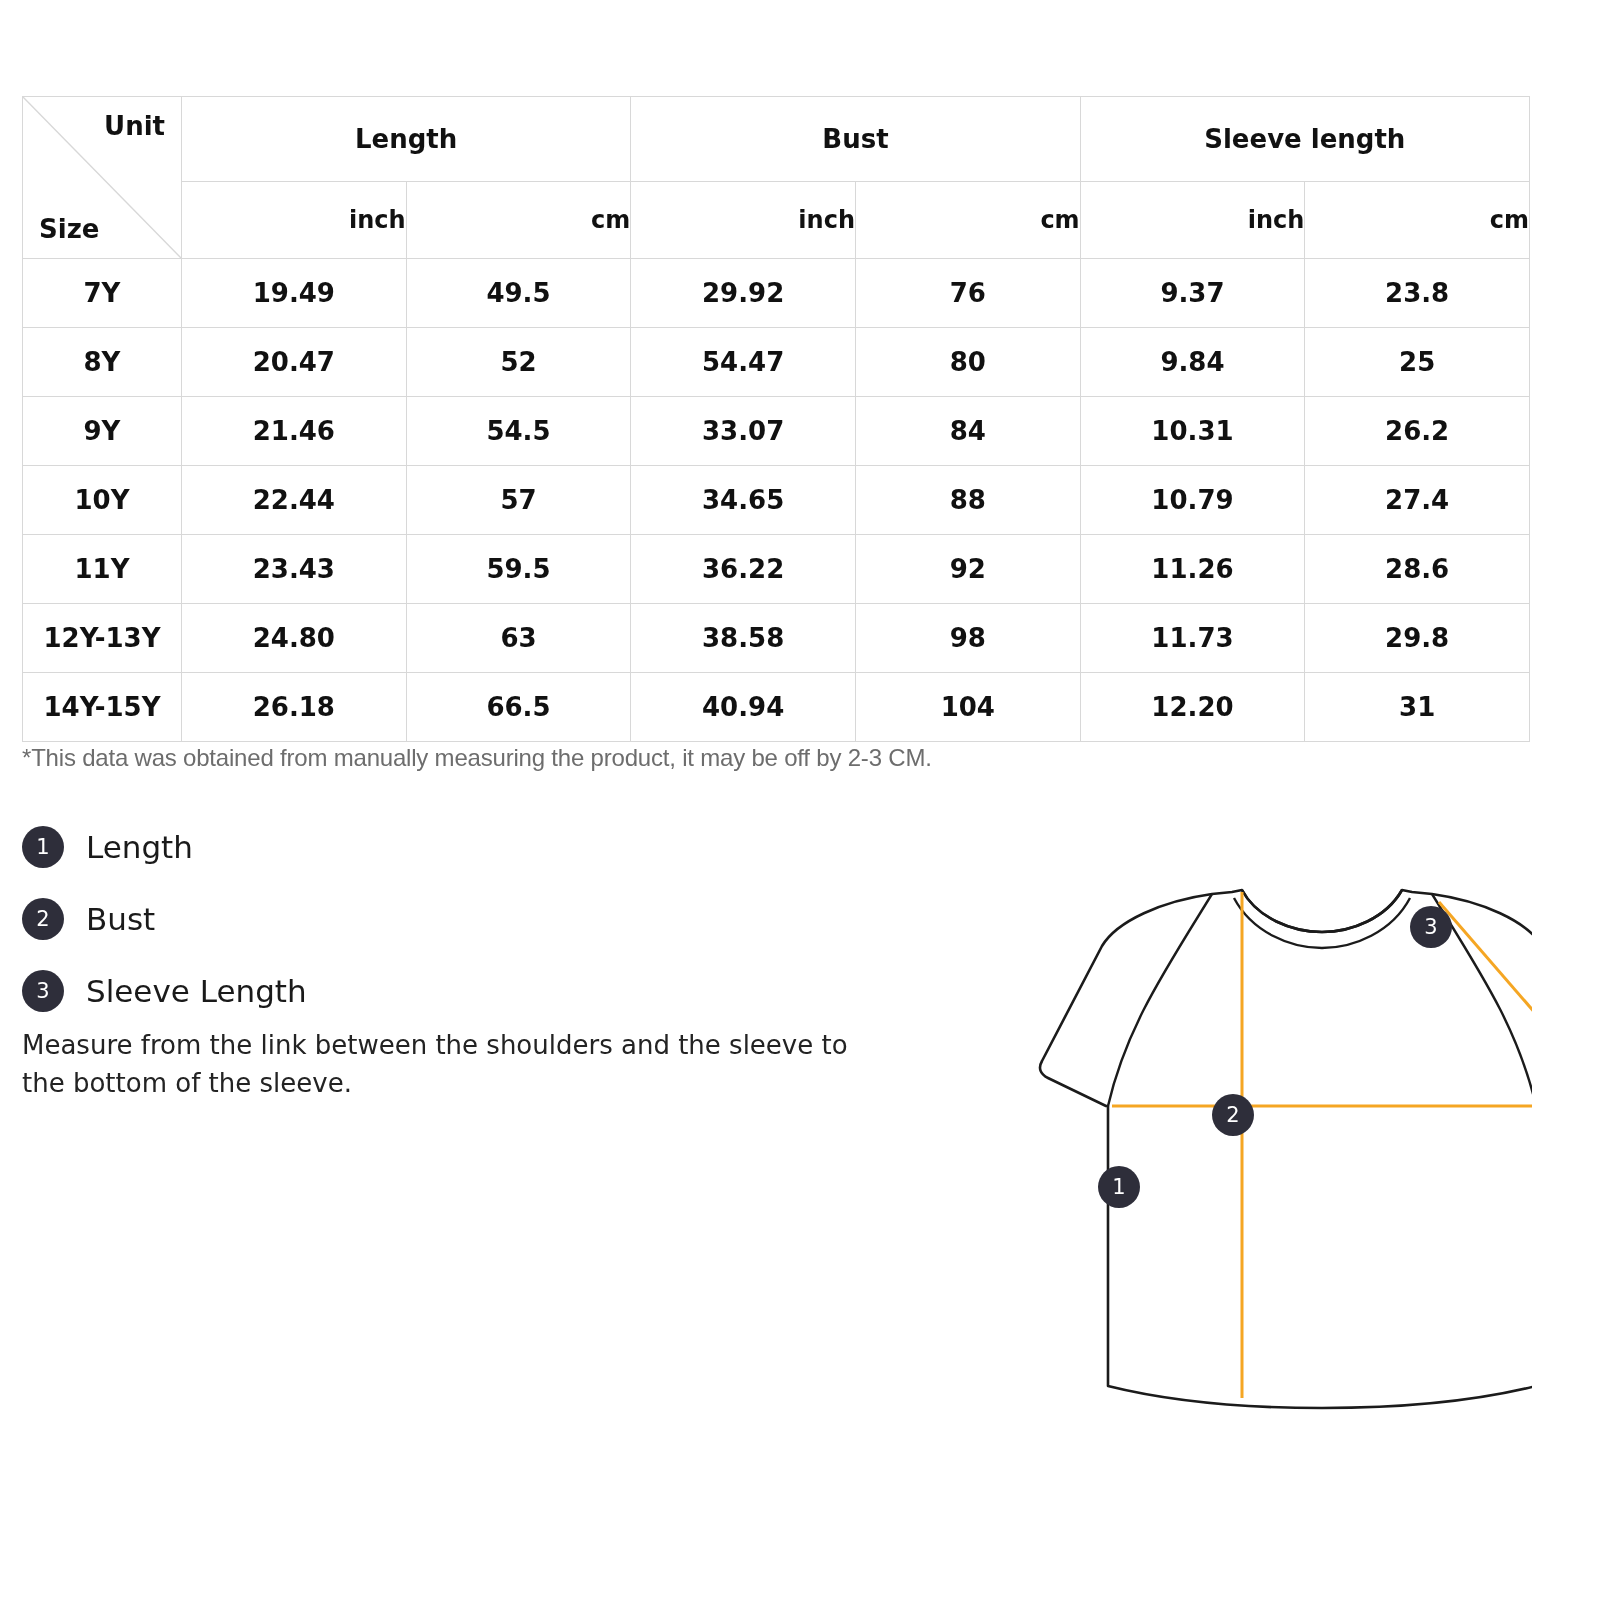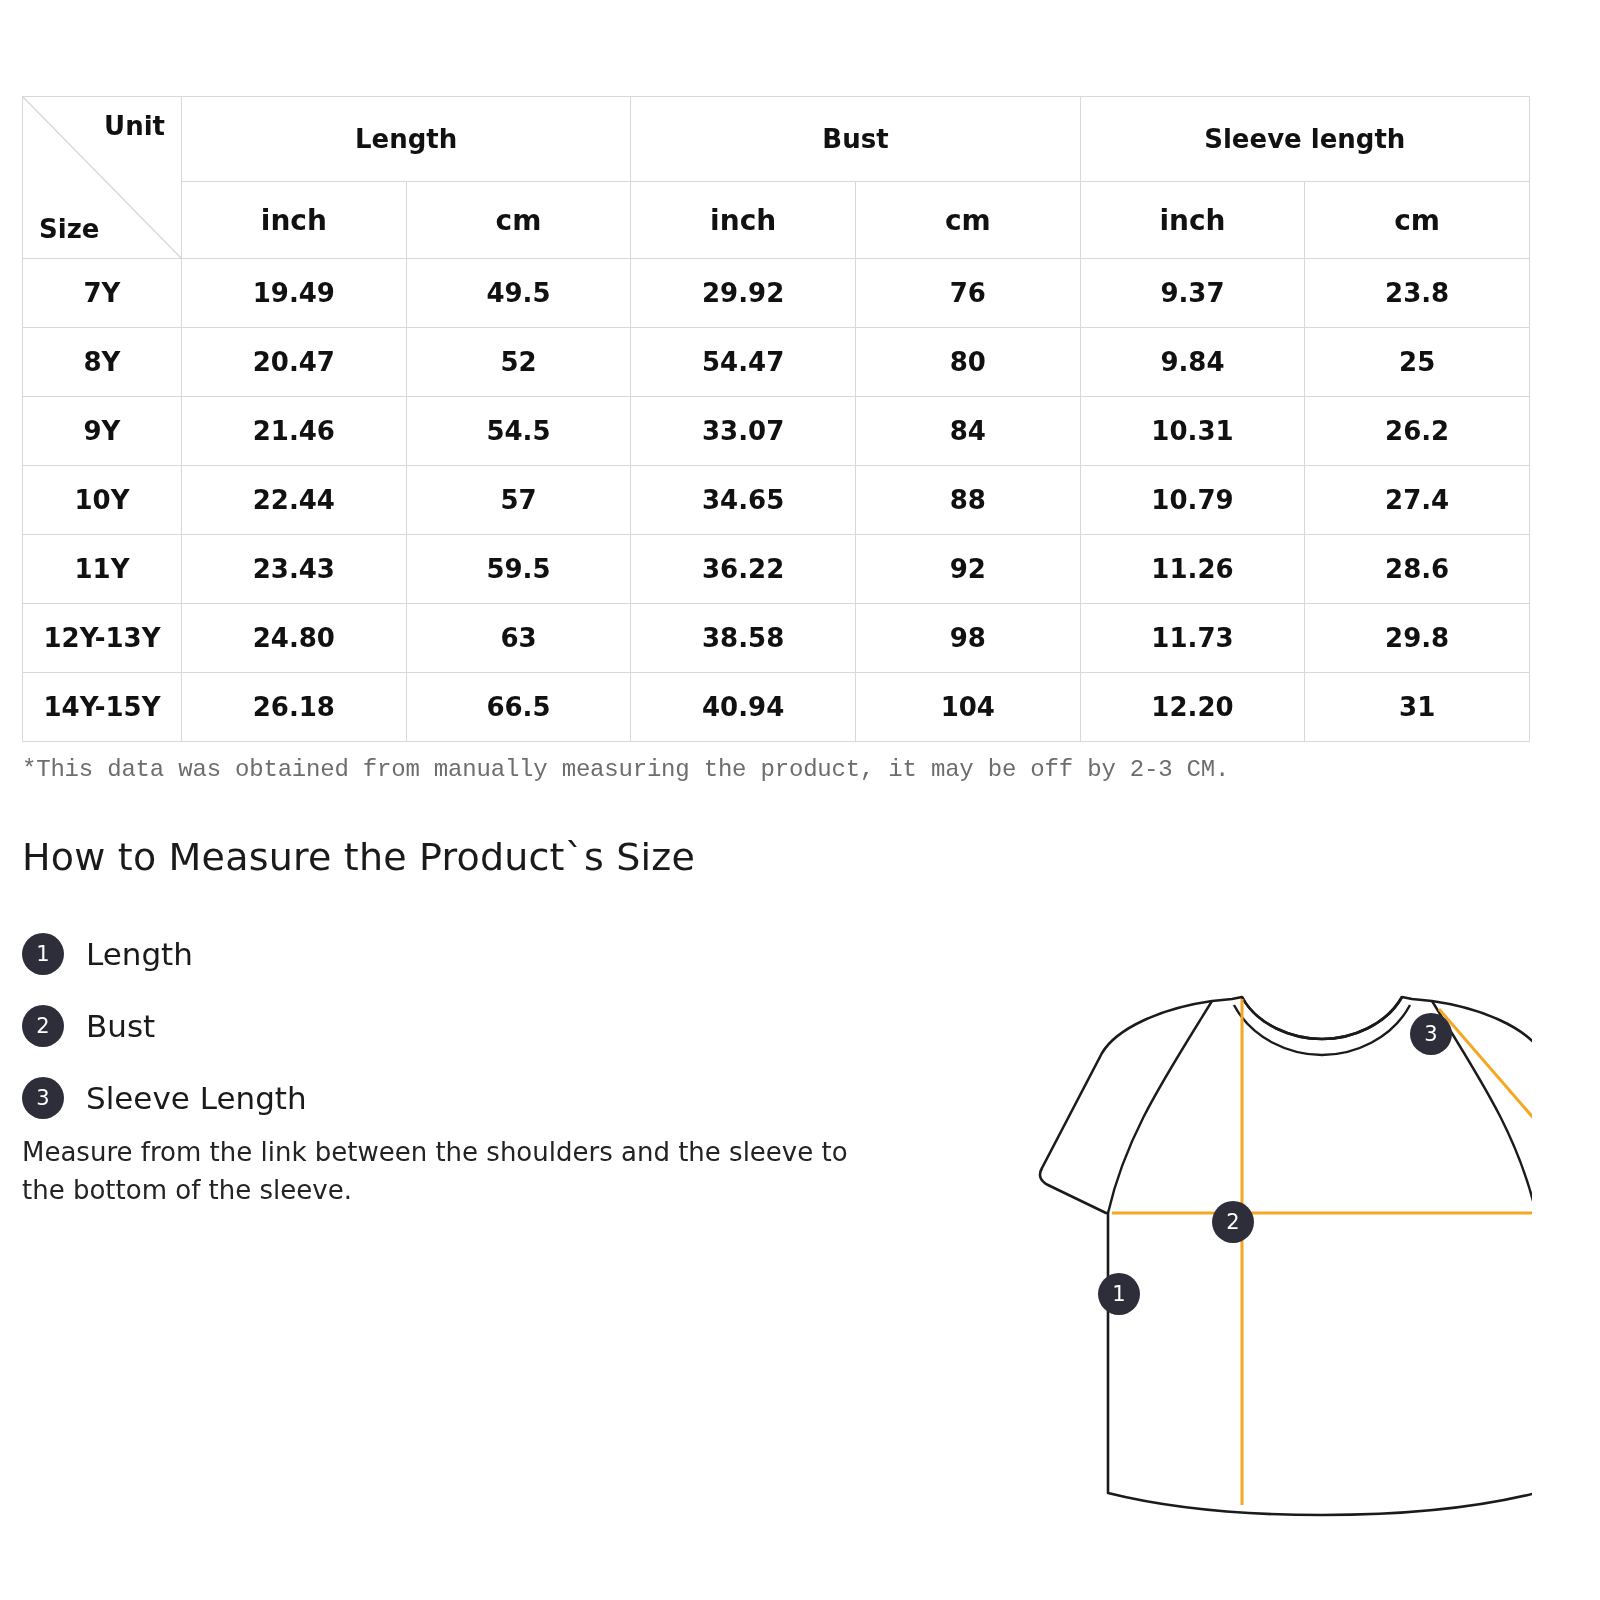--- a/index.html
+++ b/index.html
@@ -37,21 +37,22 @@
     font-size: 25px;
     color: #111;
     padding: 0;
   }
   .size-table .hdr-top td {
     height: 84px;
     font-size: 26px;
   }
   .size-table .hdr-sub td {
     height: 76px;
-    font-size: 28px;
+    font-size: 24px;
+    text-align: right;
   }
   .size-table tbody td {
     height: 68px;
     font-size: 26px;
   }
   .corner-cell {
     position: relative;
     width: 158px;
     border: 1px solid #d8d8d8 !important;
     padding: 0 !important;
@@ -75,24 +76,24 @@
     font-size: 26px;
     font-weight: bold;
     text-align: right;
   }
   .corner-diag {
     position: absolute;
     left: 0; top: 0;
     width: 100%; height: 100%;
   }
   .note {
-    margin-top: 14px;
+    margin-top: 2px;
     font-size: 24px;
     color: #6d6d6d;
-    font-family: Liberation Mono, monospace;
+    font-family: Liberation Sans, sans-serif;
     letter-spacing: -0.2px;
   }
 
   
   .howto-title {
     margin-top: 52px;
     font-size: 38px;
     font-weight: normal;
     color: #1a1a1a;
     letter-spacing: 0.2px;
@@ -256,21 +257,20 @@
         <td>40.94</td>
         <td>104</td>
         <td>12.20</td>
         <td>31</td>
       </tr>
     </tbody>
   </table>
 
   <div class="note">*This data was obtained from manually measuring the product, it may be off by 2-3 CM.</div>
 
-  <div class="howto-title">How to Measure the Product`s Size</div>
 
   <div class="content-cols">
     <div class="left-col">
 
       <div class="step">
         <div class="step-head">
           <div class="badge">1</div>
           <div class="step-label">Length</div>
         </div>
       </div>

